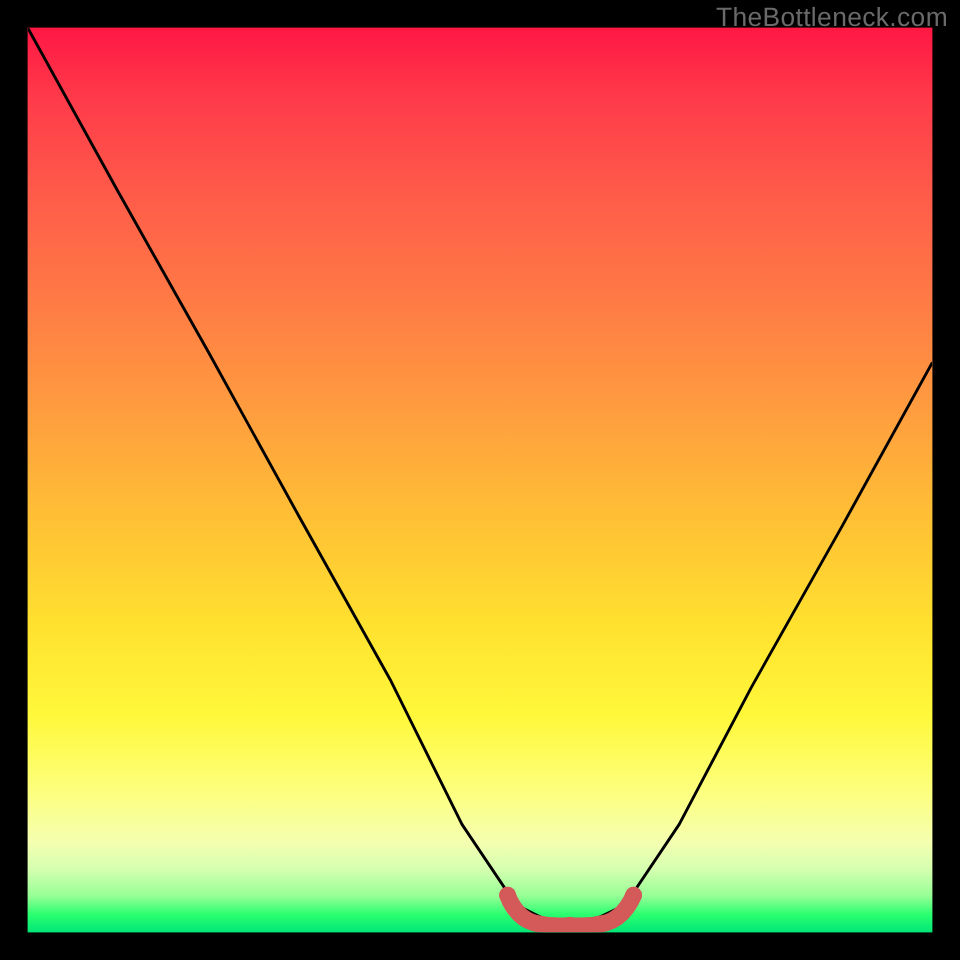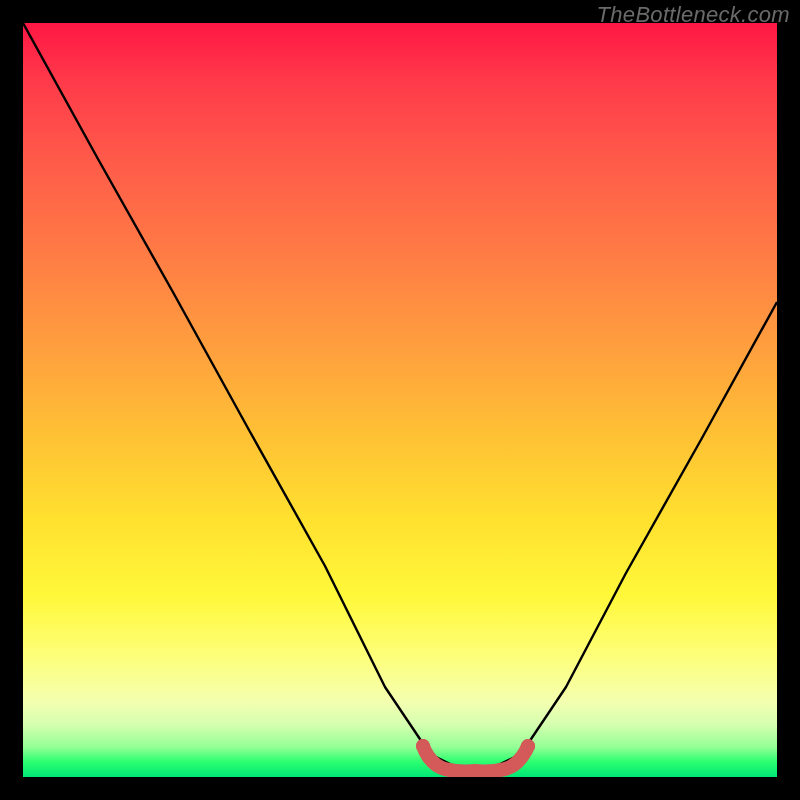--- a/index.html
+++ b/index.html
@@ -45,21 +45,20 @@
   }
   .watermark {
     position: absolute;
     top: 2px;
     right: 10px;
     color: #6a6a6a;
     font-size: 22px;
     font-weight: 500;
     letter-spacing: 0.3px;
     user-select: none;
-    font-style: italic;
   }
   svg.curve {
     position: absolute;
     left: 0;
     top: 0;
     width: 754px;
     height: 754px;
   }
 </style>
 </head>

